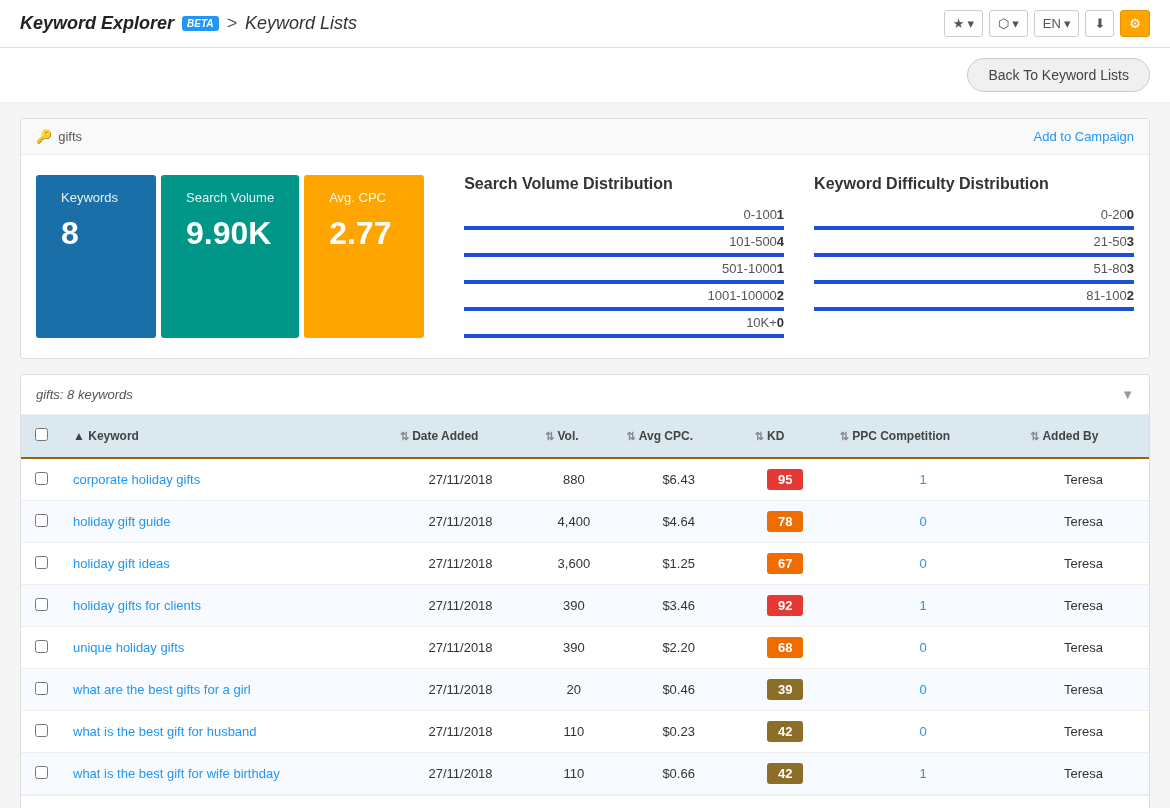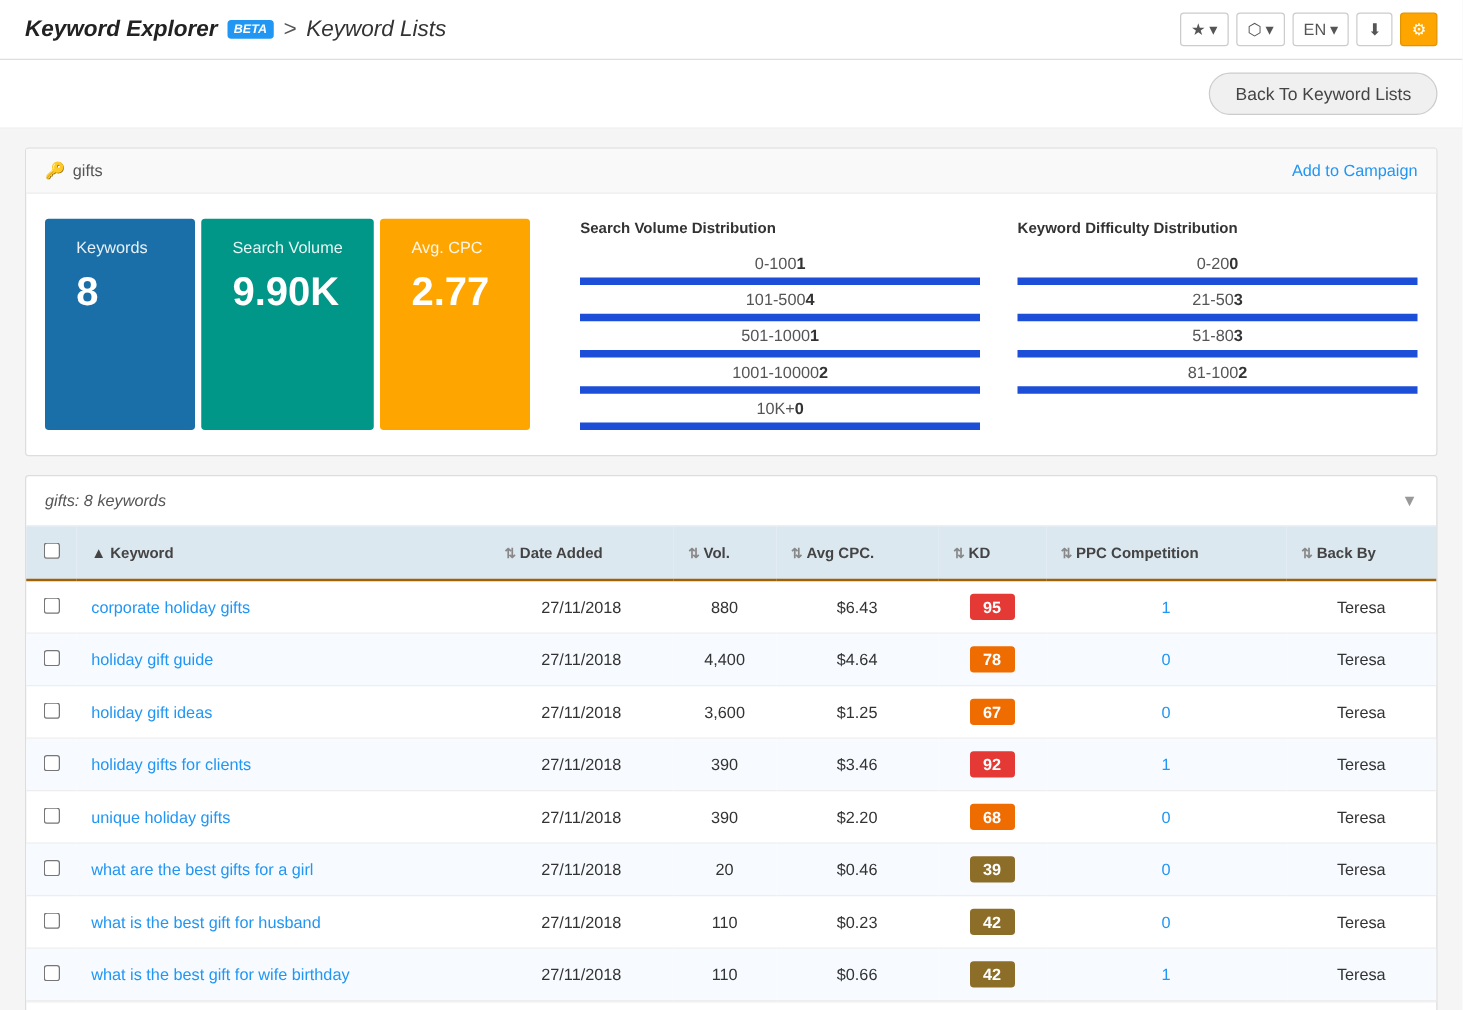--- a/index.html
+++ b/index.html
@@ -147,30 +147,30 @@
 
     
     .distributions {
       display: flex;
       gap: 30px;
       flex: 1;
       padding-left: 20px;
     }
     .dist-section { flex: 1; }
     .dist-title {
-      font-size: 12px;
+      font-size: 16px;
       font-weight: bold;
       color: #333;
       margin-bottom: 10px;
     }
     .dist-row {
       display: flex;
-      justify-content: center;
+      justify-content: flex-end;
       padding: 4px 0;
-      border-bottom: 6px solid #1d4ed8;
+      border-bottom: 4px solid #1d4ed8;
       font-size: 13px;
     }
     .dist-row-label { color: #555; }
     .dist-row-value { color: #333; font-weight: bold; }
 
     
     .keywords-panel {
       background: #fff;
       border: 1px solid #ddd;
       border-radius: 3px;
@@ -377,21 +377,21 @@
         <tr>
           <th class="checkbox-col">
             <input type="checkbox" style="">
           </th>
           <th style="cursor:pointer;">▲ Keyword</th>
           <th class="sortable">Date Added</th>
           <th class="sortable">Vol.</th>
           <th class="sortable">Avg CPC.</th>
           <th class="sortable">KD</th>
           <th class="sortable">PPC Competition</th>
-          <th class="sortable">Back By</th>
+          <th class="sortable">Added By</th>
         </tr>
       </thead>
       <tbody id="keywords-tbody">
       <tr>
       <td class="checkbox-col">
         <input type="checkbox" style="">
       </td>
       <td>
         <a class="keyword-link">corporate holiday gifts</a>
       </td>

